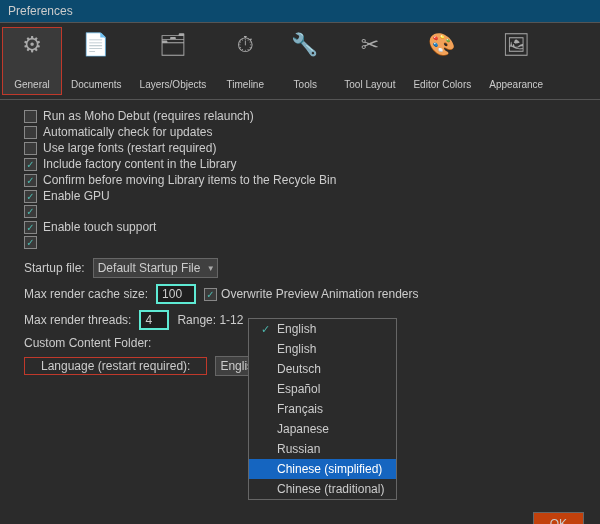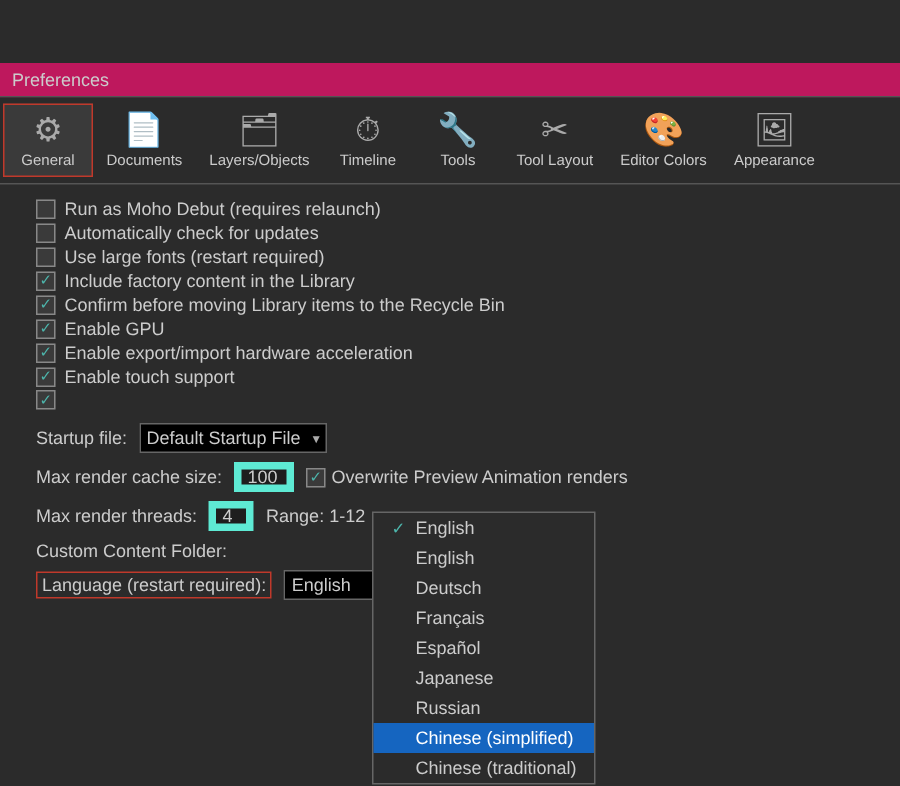--- a/index.html
+++ b/index.html
@@ -6,26 +6,25 @@
     body {
       width: 600px;
       height: 524px;
       background: #2b2b2b;
       font-family: Arial, sans-serif;
       font-size: 12px;
       color: #ccc;
       overflow: hidden;
     }
     .title-bar {
-      background: #be185d;
+      background: #0c4a6e;
       padding: 4px 8px;
       font-size: 12px;
       color: #ccc;
       border-bottom: 1px solid #555;
-      margin-top: 42px;
     }
     .toolbar {
       display: flex;
       background: #2b2b2b;
       border-bottom: 1px solid #555;
       padding: 4px 2px;
     }
     .toolbar-item {
       display: flex;
       flex-direction: column;
@@ -41,20 +40,21 @@
     }
     .toolbar-icon {
       font-size: 22px;
       margin-bottom: 2px;
       color: #aaa;
     }
     .toolbar-label {
       font-size: 10px;
       color: #ccc;
       text-align: center;
+      margin-top: 19px;
     }
     .content {
       display: flex;
       flex-direction: column;
       padding: 8px 16px;
       gap: 6px;
       position: relative;
     }
     .checkbox-row {
       display: flex;
@@ -88,28 +88,28 @@
       padding-left: 8px;
     }
     .field-label {
       color: #ccc;
       font-size: 12px;
       text-align: right;
       white-space: nowrap;
     }
     .text-input {
       background: #1e1e1e;
-      border: 5px solid #5eead4;
+      border: 2px solid #5eead4;
       color: #ccc;
       padding: 2px 4px;
       font-size: 12px;
       height: 20px;
     }
     .select-input {
-      background: #000000;
+      background: #404040;
       border: 1px solid #666;
       color: #ccc;
       padding: 2px 4px;
       font-size: 12px;
       height: 20px;
       cursor: pointer;
       appearance: none;
       -webkit-appearance: none;
       padding-right: 16px;
     }
@@ -121,21 +121,21 @@
     .select-wrapper::after {
       content: '▼';
       position: absolute;
       right: 3px;
       font-size: 8px;
       color: #aaa;
       pointer-events: none;
     }
     .lang-highlighted {
       border: 1px solid #c0392b;
-      padding: 1px 3px;
+      padding: 1px 16px;
     }
     .dropdown-overlay {
       position: absolute;
       background: #2b2b2b;
       border: 1px solid #666;
       z-index: 10;
       min-width: 130px;
       left: 248px;
       top: 218px;
     }
@@ -247,21 +247,20 @@
       <div class="checkbox-row">
     <div class="checkbox checked">✓</div>
     <span class="checkbox-label">Confirm before moving Library items to the Recycle Bin</span>
   </div>
       <div class="checkbox-row">
     <div class="checkbox checked">✓</div>
     <span class="checkbox-label">Enable GPU</span>
   </div>
       <div class="checkbox-row">
     <div class="checkbox checked">✓</div>
-    <span class="checkbox-label">Enable export/import hardware acceleration</span>
   </div>
       <div class="checkbox-row">
     <div class="checkbox checked">✓</div>
     <span class="checkbox-label">Enable touch support</span>
   </div>
       <div class="checkbox-row">
     <div class="checkbox checked">✓</div>
   </div>
     </div>
 
@@ -310,25 +309,25 @@
       <div class="dropdown-item">
     <span class="check-mark"></span>
     <span>English</span>
   </div>
       <div class="dropdown-item">
     <span class="check-mark"></span>
     <span>Deutsch</span>
   </div>
       <div class="dropdown-item">
     <span class="check-mark"></span>
+    <span>Español</span>
+  </div>
+      <div class="dropdown-item">
+    <span class="check-mark"></span>
     <span>Français</span>
-  </div>
-      <div class="dropdown-item">
-    <span class="check-mark"></span>
-    <span>Español</span>
   </div>
       <div class="dropdown-item">
     <span class="check-mark"></span>
     <span>Japanese</span>
   </div>
       <div class="dropdown-item">
     <span class="check-mark"></span>
     <span>Russian</span>
   </div>
       <div class="dropdown-item selected-item">

